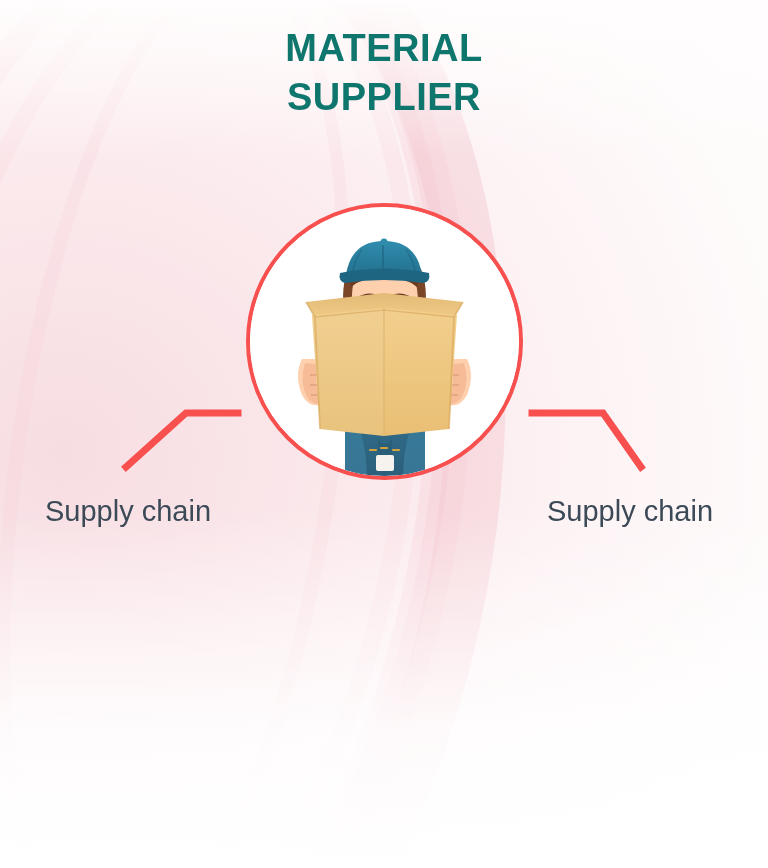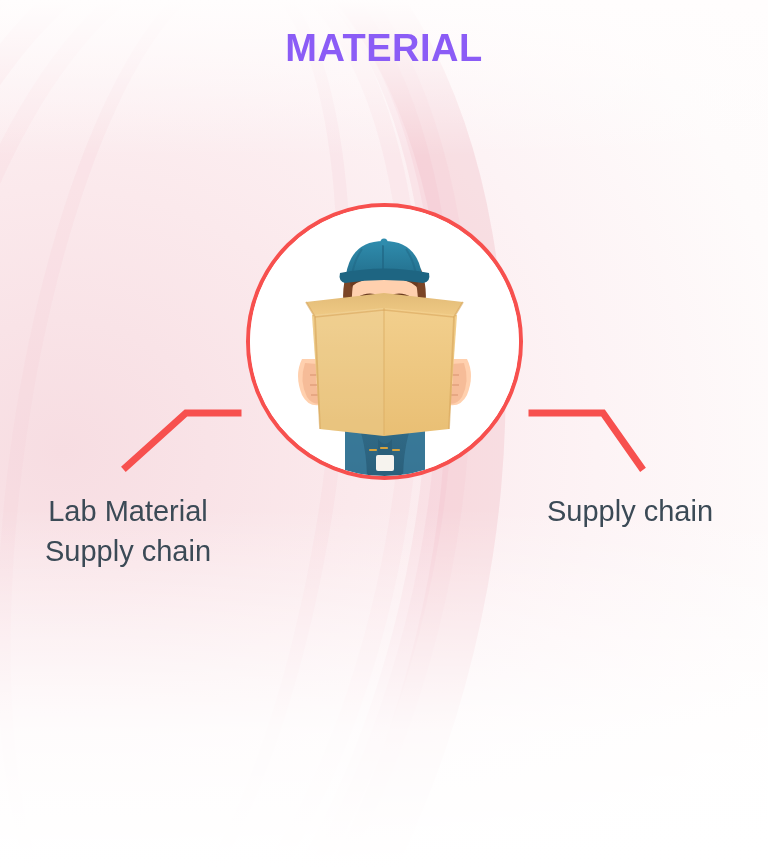--- a/index.html
+++ b/index.html
@@ -82,21 +82,21 @@
   
   .title {
     position: absolute;
     left: 0; right: 0;
     top: 24px;
     text-align: center;
     font-size: 38px;
     font-weight: bold;
     line-height: 1.28;
     letter-spacing: 0.5px;
-    color: #8b5cf6;
+    color: #0f766e;
   }
   .title-line { display: block; }
 
   
   .connectors {
     position: absolute;
     inset: 0;
     pointer-events: none;
   }
 
@@ -144,20 +144,21 @@
     <div class="swoosh swoosh-b"></div>
     <div class="swoosh swoosh-c"></div>
     <div class="swoosh swoosh-d"></div>
     <div class="swoosh swoosh-e"></div>
   </div>
   <div class="bg-tint-top"></div>
   <div class="bg-tint-bottom"></div>
 
   <div class="title">
     <span class="title-line">MATERIAL</span>
+    <span class="title-line">SUPPLIER</span>
   </div>
 
   <svg class="connectors" width="768" height="868" viewBox="0 0 768 868">
     <polyline points="238,413 186,413 126,467" fill="none" stroke="#f7504e" stroke-width="7" stroke-linecap="square" stroke-linejoin="miter"></polyline>
     <polyline points="532,413 603,413 641,467" fill="none" stroke="#f7504e" stroke-width="7" stroke-linecap="square" stroke-linejoin="miter"></polyline>
   </svg>
 
   <div class="node">
     <svg class="illus" viewBox="0 0 269 269">
       <defs>
@@ -257,21 +258,20 @@
           <path d="M134 101 L134 229" stroke="#dcae64" stroke-width="1.6" opacity="0.55"></path>
           <path d="M56 95 L65 110 L70 222" stroke="#d8a75e" stroke-width="1.8" fill="none" opacity="0.65"></path>
           <path d="M213 95 L204 110 L199 222" stroke="#d8a75e" stroke-width="1.8" fill="none" opacity="0.65"></path>
           <path d="M65 110 L134 103 L204 110" stroke="#d8a75e" stroke-width="1.6" fill="none" opacity="0.6"></path>
         </g>
       </g>
     </svg>
   </div>
 
   <div class="label label-left">
-    <span class="label-line">Lab Material</span>
     <span class="label-line">Supply chain</span>
   </div>
 
   <div class="label label-right">
     <span class="label-line">Supply chain</span>
   </div>
 
 </div>
 
 </body></html>

